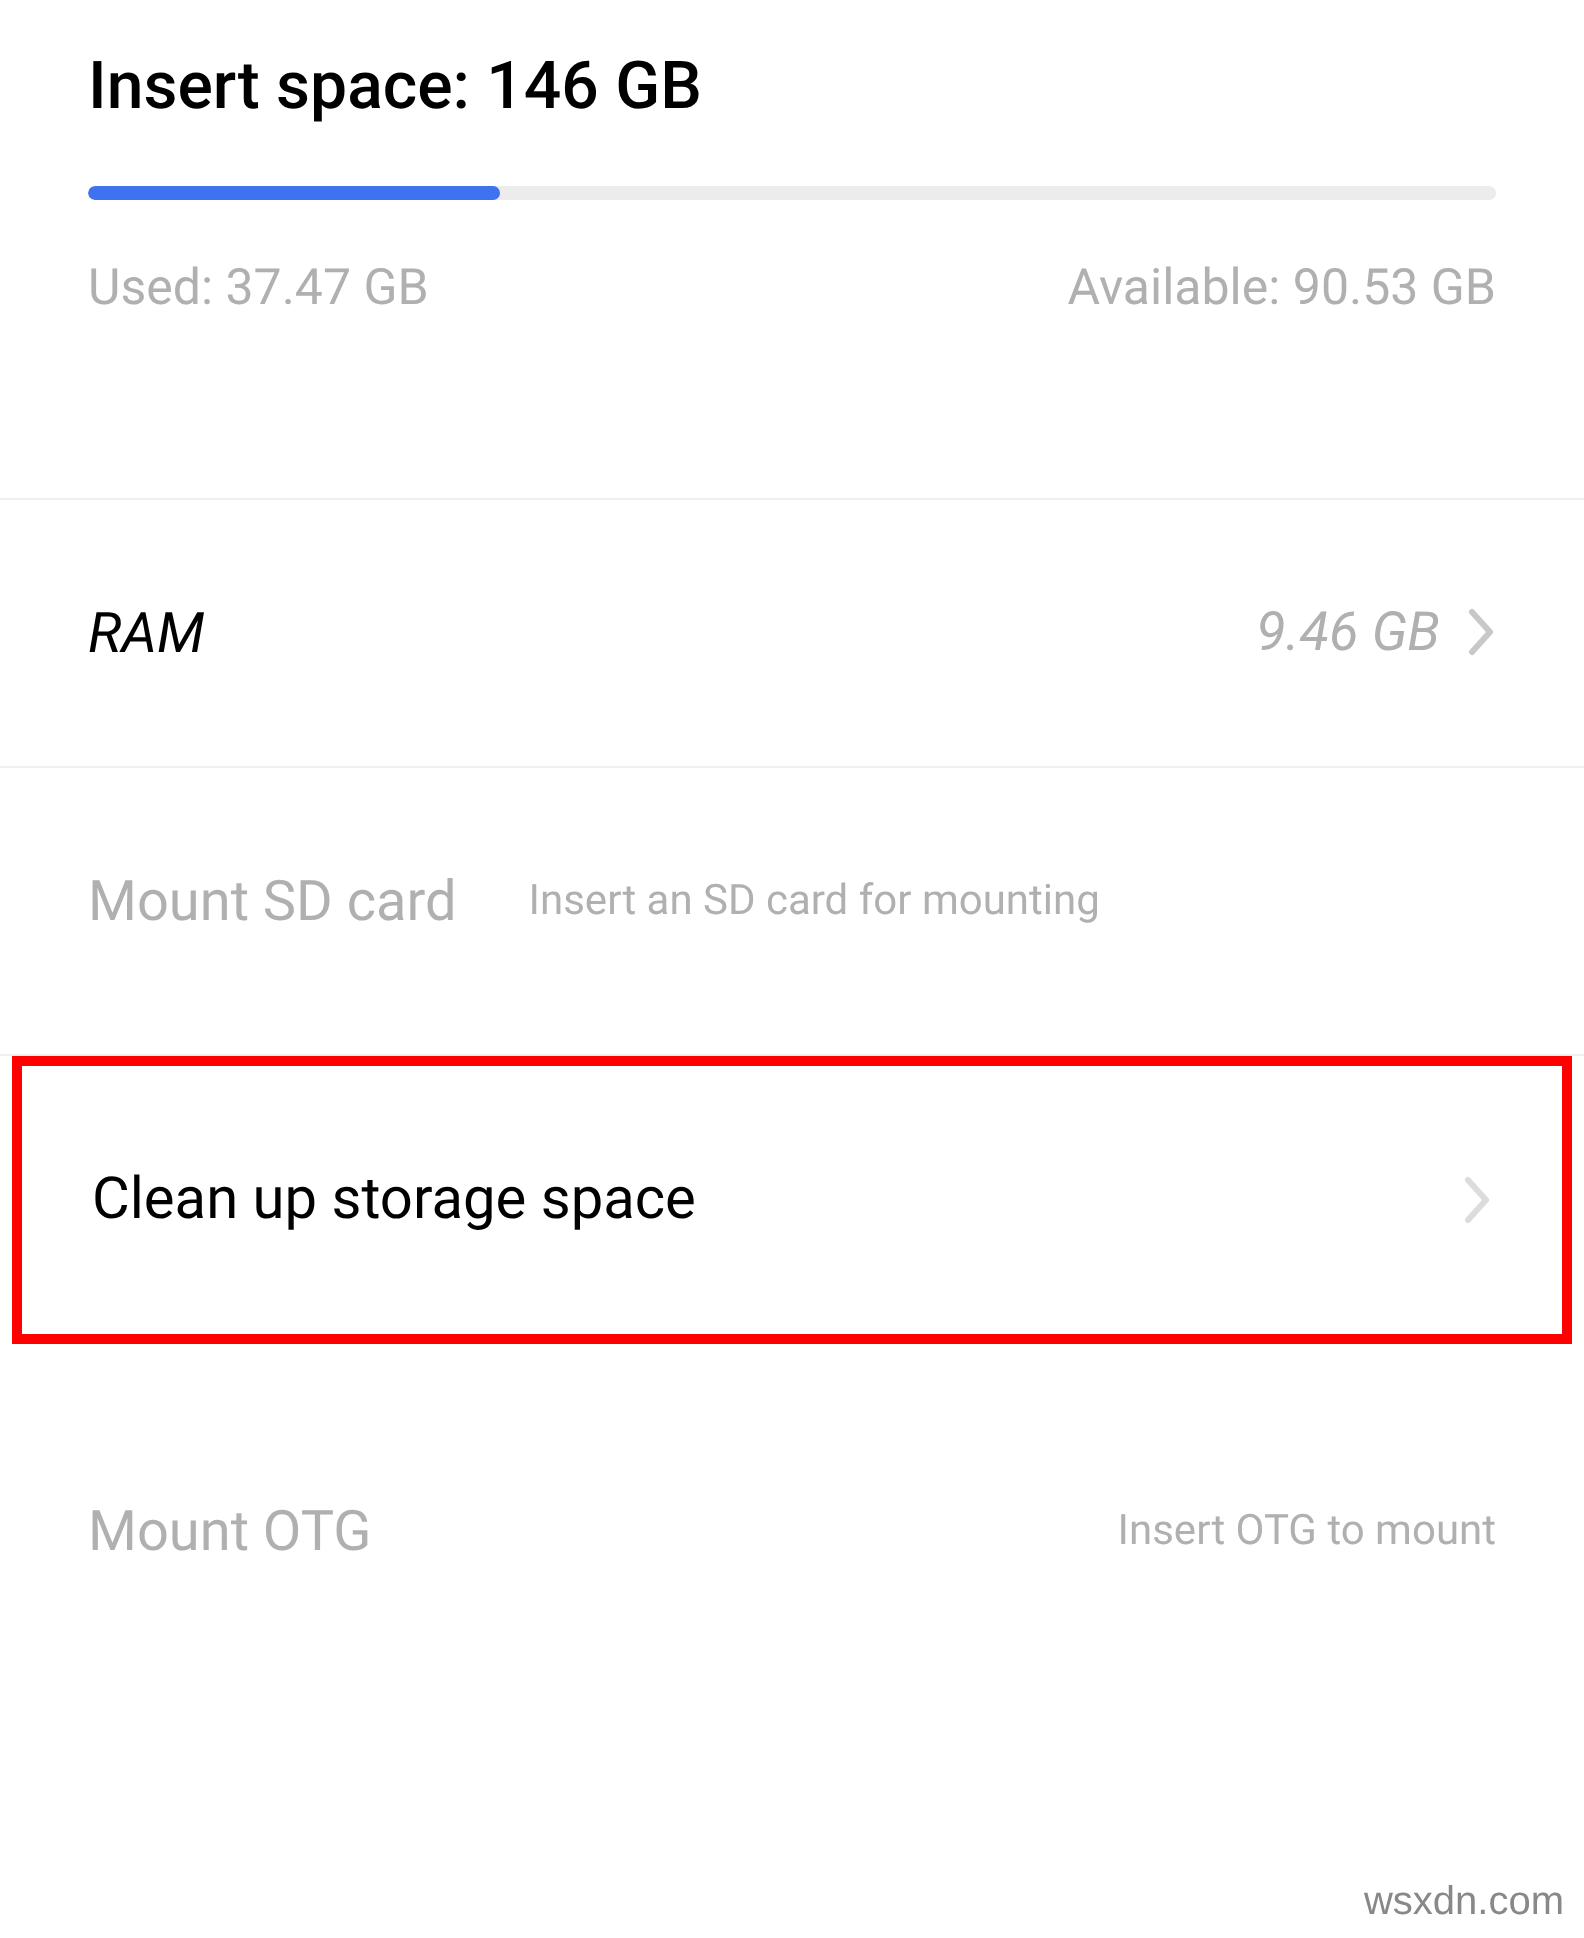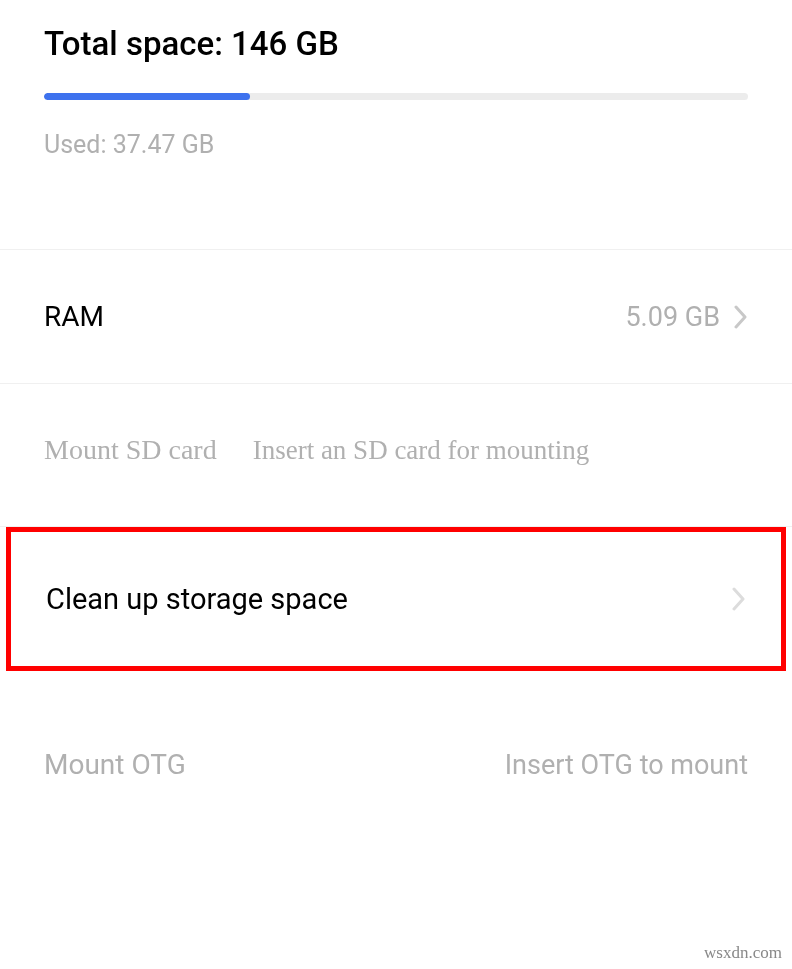--- a/index.html
+++ b/index.html
@@ -43,59 +43,59 @@
       color: #b0b0b0;
       margin-bottom: 90px;
     }
     .divider {
       height: 1px;
       background: #f0f0f0;
       margin: 0 0px;
     }
     .row {
       display: flex;
-      align-items: center;
+      align-items: flex-start;
       justify-content: space-between;
       padding: 50px 44px;
+      font-style: italic;
     }
     .row-label {
       font-size: 28px;
       color: #000000;
       font-weight: 400;
     }
     .row-label-muted {
       font-size: 28px;
       color: #b0b0b0;
       font-weight: 400;
     }
     .row-value {
       font-size: 27px;
       color: #b0b0b0;
       display: flex;
       align-items: center;
       gap: 14px;
     }
     .row-desc {
-      font-size: 27px;
+      font-size: 21px;
       color: #b0b0b0;
     }
     .chevron {
       width: 14px;
       height: 24px;
       flex-shrink: 0;
     }
     .chevron svg {
       display: block;
     }
     .sd-row {
       display: flex;
       align-items: center;
       padding: 50px 26px 60px 44px;
       gap: 36px;
-      font-family: Liberation Serif, serif;
     }
     .highlighted-row {
       border: 5px solid #ff0000;
       display: flex;
       align-items: center;
       justify-content: space-between;
       padding: 50px 35px 50px 35px;
       margin: 0 6px;
       text-align: center;
     }
@@ -107,46 +107,47 @@
     .otg-row {
       display: flex;
       align-items: center;
       justify-content: space-between;
       padding: 77px 44px 30px 44px;
     }
     .watermark {
       position: absolute;
       bottom: 6px;
       right: 10px;
-      font-size: 17px;
+      font-size: 20px;
       color: #888888;
-      font-family: Liberation Serif, serif;
+      font-family: Liberation Sans, sans-serif;
     }
   </style>
 </head>
 <body>
 
 <div class="section-top">
   <div class="total-space-title">
-    <span>Total space: </span><span>146 GB</span>
+    <span>Insert space: </span><span>146 GB</span>
   </div>
   <div class="progress-bar">
     <div class="progress-fill" style="width:29.3%"></div>
   </div>
   <div class="storage-stats">
     <span>Used: 37.47 GB</span>
+    <span>Available: 90.53 GB</span>
   </div>
 </div>
 
 <div class="divider"></div>
 
 <div class="row">
   <span class="row-label">RAM</span>
   <span class="row-value">
-    <span>5.09 GB</span>
+    <span>9.46 GB</span>
     <span class="chevron">
       <svg width="14" height="24" viewBox="0 0 14 24" fill="none">
         <path d="M2 2 L11 12 L2 22" stroke="#c8c8c8" stroke-width="3" stroke-linecap="round" stroke-linejoin="round"></path>
       </svg>
     </span>
   </span>
 </div>
 
 <div class="divider"></div>
 

